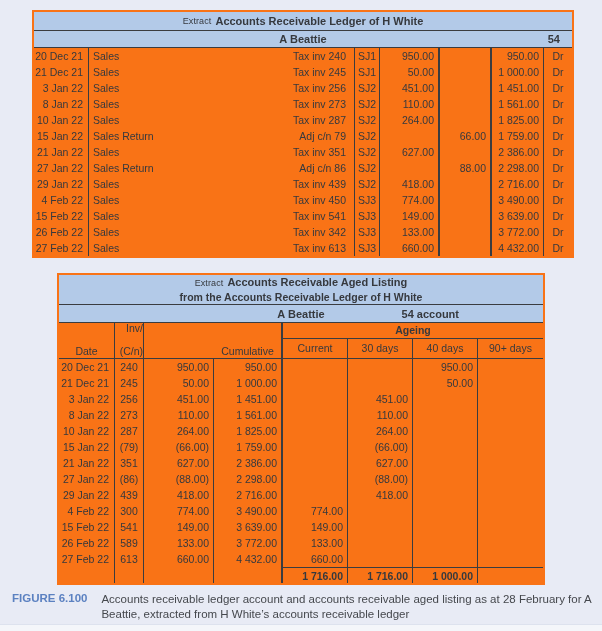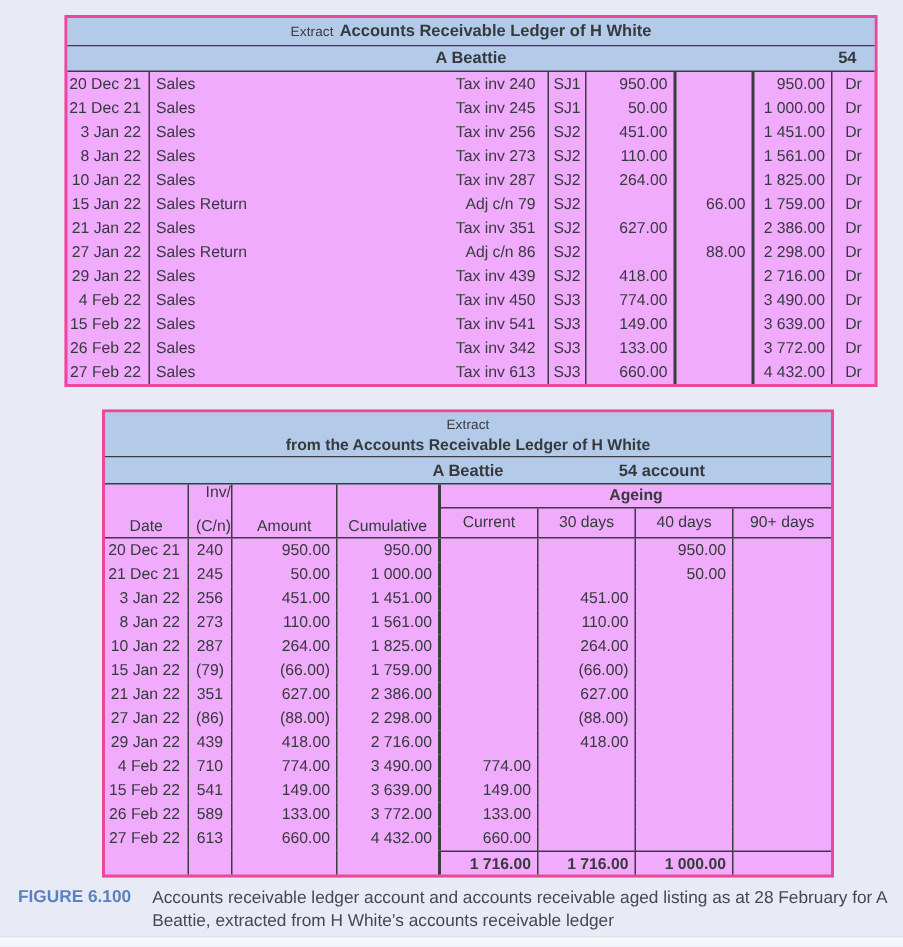--- a/index.html
+++ b/index.html
@@ -7,21 +7,21 @@
   body {
     background:#e8ebf5;
     font-family:"Liberation Sans","DejaVu Sans",sans-serif;
     color:#36393e;
     position:relative;
     overflow:hidden;
   }
   .page { position:absolute; inset:0; }
 
   
-  .tbl { position:absolute; background:#f0abfc; border:2px solid #ec4899;margin-left:11px; }
+  .tbl { position:absolute; background:#f97316; border:2px solid #f97316; }
   .band { background:#b3cae8; border-bottom:1px solid #3a3c40; }
   .title-band { display:flex; align-items:center; justify-content:center; gap:4px; }
   .extract { font-size:9px; letter-spacing:.1px; }
   .band-title { font-size:11px; font-weight:700; }
   .acct-band { display:grid; grid-template-columns:1fr auto 1fr; align-items:center; }
   .acct-name { font-size:11px; font-weight:700; text-align:center; }
   .acct-no { font-size:11px; font-weight:700; text-align:right; }
 
   .c { display:flex; align-items:center; border-right:1px solid #3a3c40; overflow:hidden; }
   .num  { justify-content:flex-end; padding-right:4px; }
@@ -247,36 +247,36 @@
           <div class="c num balance">4 432.00</div>
           <div class="c ctr drcr">Dr</div>
         </div>
       </div>
   </section>
 
   <section class="tbl aged">
     <div class="band title-band">
       <span class="title-line1">
         <span class="extract">Extract</span>
+        <span class="band-title">Accounts Receivable Aged Listing</span>
       </span>
       <span class="subtitle">from the Accounts Receivable Ledger of H White</span>
     </div>
     <div class="band acct-band">
       <span></span>
       <span class="acct-name">A Beattie</span>
       <span class="acct-no">54 account</span>
     </div>
 
     <div class="aged-header aged-cols">
       <div class="hc h-span2" style="grid-column:1">Date</div>
       <div class="hc h-span2 h-inv" style="grid-column:2">
         <span>Inv/</span>
         <span>(C/n)</span>
       </div>
-      <div class="hc h-span2" style="grid-column:3">Amount</div>
       <div class="hc h-span2 h-cum" style="grid-column:4">Cumulative</div>
       <div class="hc h-ageing">Ageing</div>
       <div class="hc h-age-sub" style="grid-column:5">Current</div>
       <div class="hc h-age-sub" style="grid-column:6">30 days</div>
       <div class="hc h-age-sub" style="grid-column:7">40 days</div>
       <div class="hc h-age-sub h-last" style="grid-column:8">90+ days</div>
     </div>
 
     <div id="aged-body">
         <div class="arow aged-cols">
@@ -364,21 +364,21 @@
           <div class="c invc">439</div>
           <div class="c num">418.00</div>
           <div class="c num cum">2 716.00</div>
           <div class="c num"></div>
           <div class="c num">418.00</div>
           <div class="c num"></div>
           <div class="c num d90"></div>
         </div>
         <div class="arow aged-cols">
           <div class="c date">4 Feb 22</div>
-          <div class="c invc">710</div>
+          <div class="c invc">300</div>
           <div class="c num">774.00</div>
           <div class="c num cum">3 490.00</div>
           <div class="c num">774.00</div>
           <div class="c num"></div>
           <div class="c num"></div>
           <div class="c num d90"></div>
         </div>
         <div class="arow aged-cols">
           <div class="c date">15 Feb 22</div>
           <div class="c invc">541</div>

